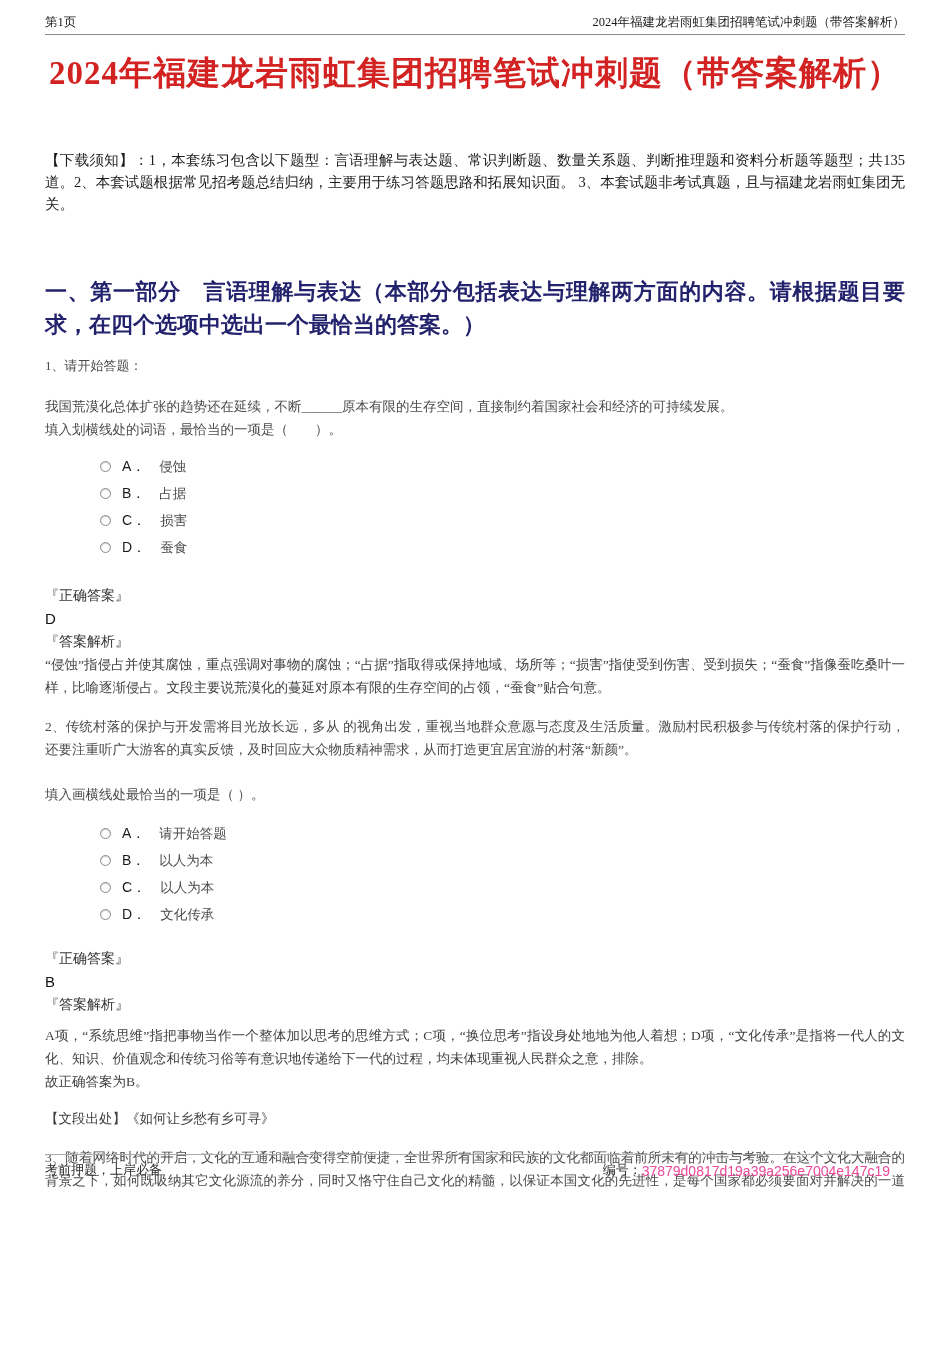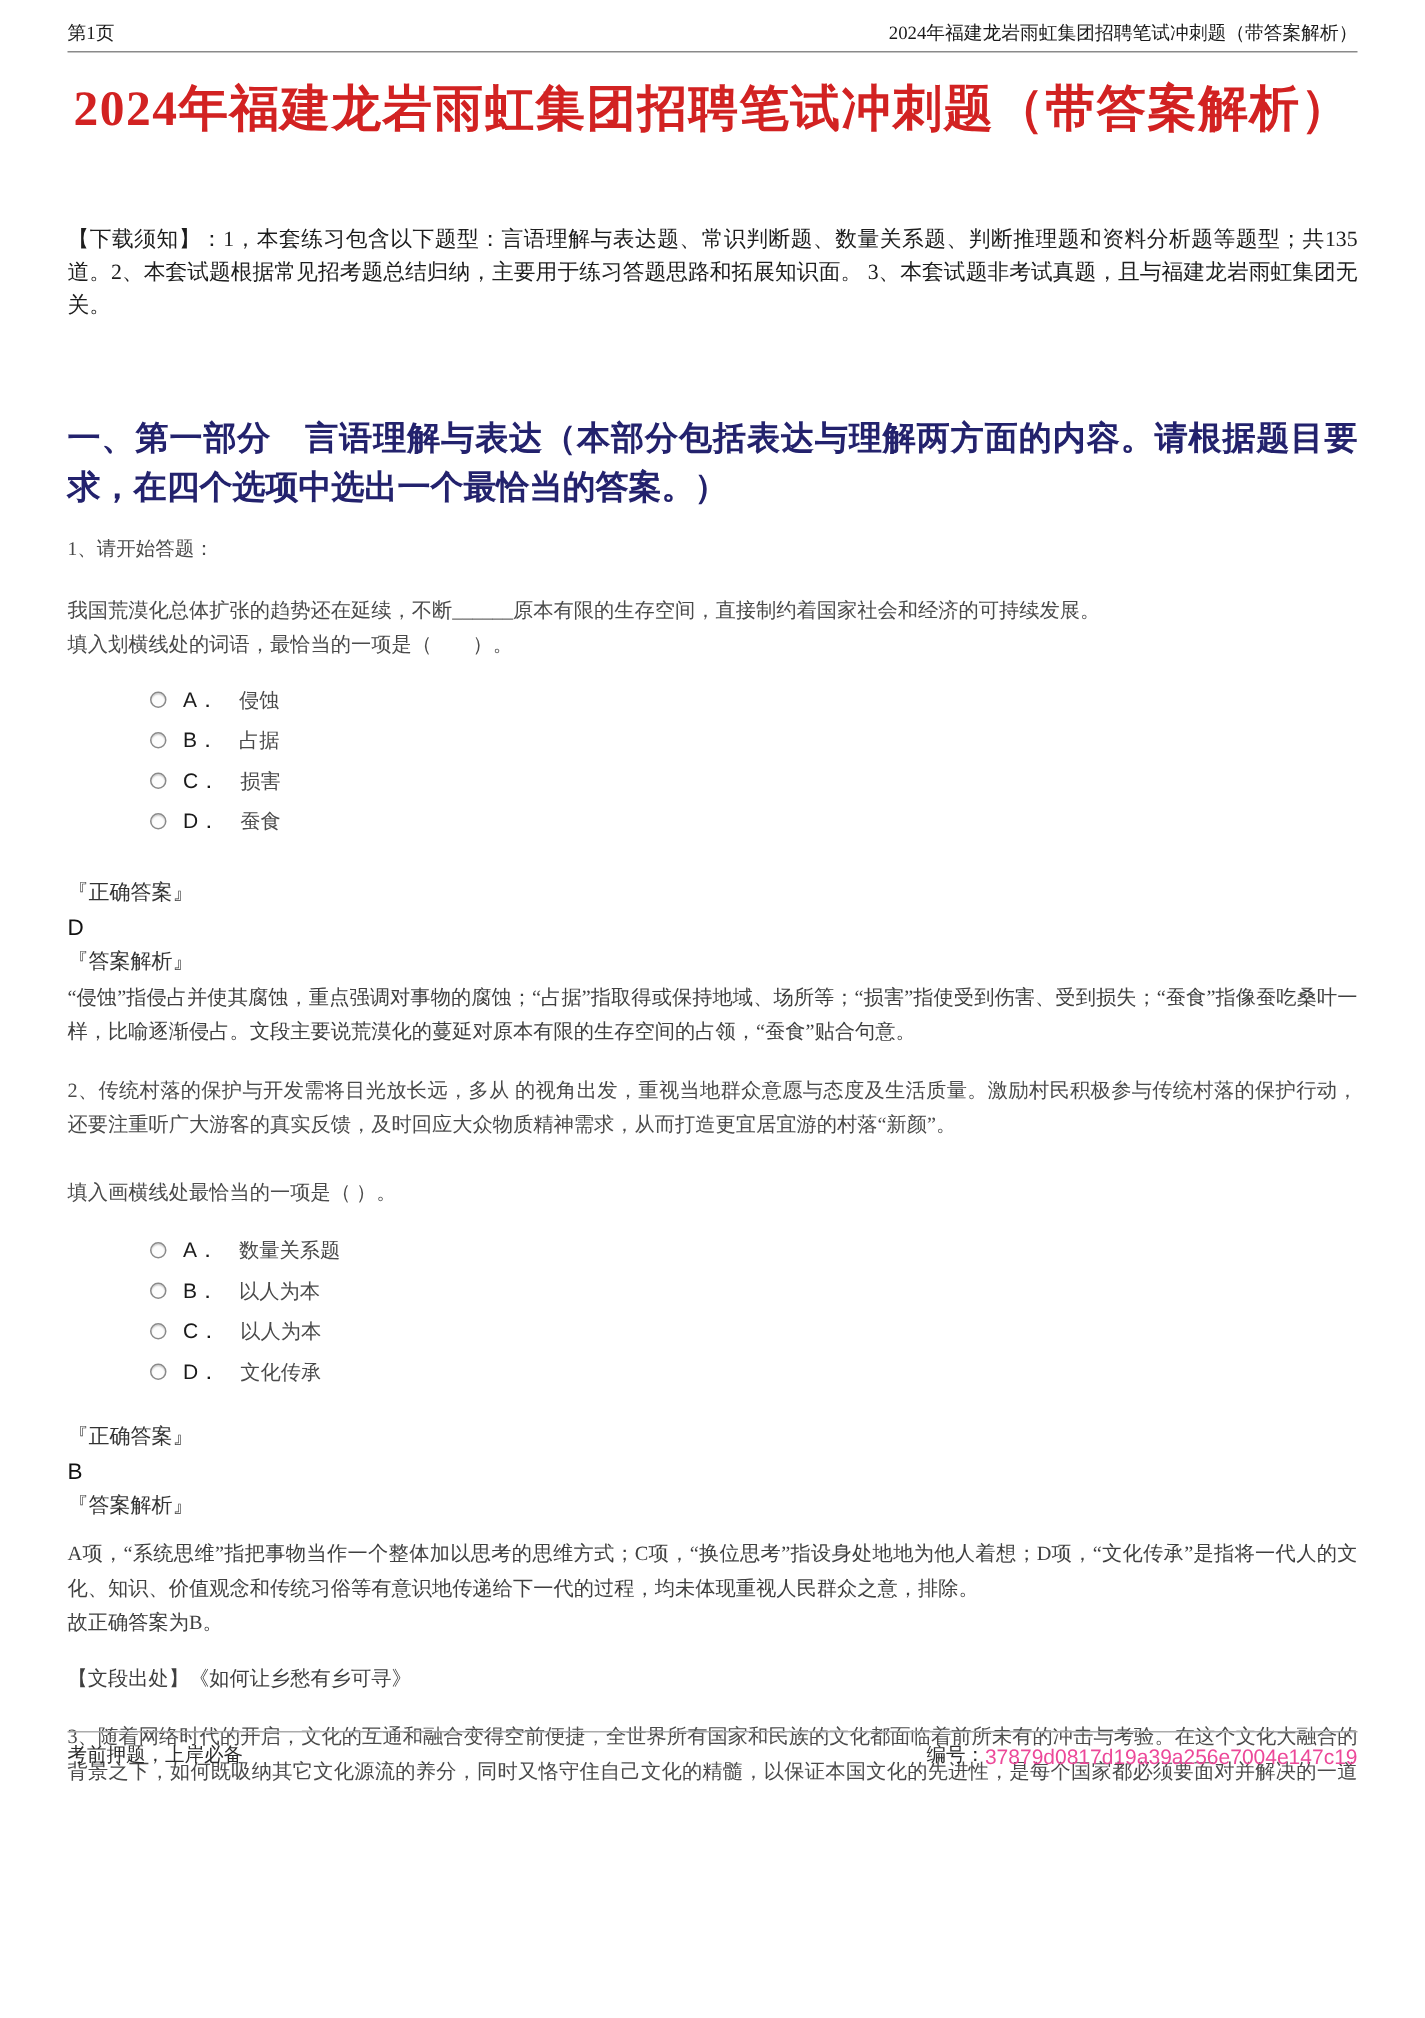--- a/index.html
+++ b/index.html
@@ -104,21 +104,21 @@
   }
   .analysis.spaced { margin-top: 24px; }
   .analysis.spaced-sm { margin-top: 8px; }
   .analysis.spaced-md { }
   .analysis.spaced-lg { margin-top: 14px; }
   .question { margin-top: 0; }
   .question.gap { margin-top: 16px; }
   
   .footer {
     position: absolute;
-    left: 45px; right: 45px; bottom: 10px;
+    left: 45px; right: 60px; bottom: 10px;
     border-top: 1px solid #ababab;
     padding-top: 6px;
     display: flex;
     justify-content: space-between;
     align-items: baseline;
     font-size: 13px;
     color: #2a2a2a;
   }
   .footer-right { display: flex; align-items: flex-end; }
   .footer-code {
@@ -178,21 +178,21 @@
   </div>
 
   <div class="question gap">
     <p class="q-body tight">2、传统村落的保护与开发需将目光放长远，多从 的视角出发，重视当地群众意愿与态度及生活质量。激励村民积极参与传统村落的保护行动，还要注重听广大游客的真实反馈，及时回应大众物质精神需求，从而打造更宜居宜游的村落“新颜”。</p>
     <p class="q-prompt spaced">填入画横线处最恰当的一项是（ ）。</p>
 
     <div class="options spaced">
       <div class="option">
         <span class="radio"></span>
         <span class="opt-letter">A．</span>
-        <span class="opt-label">数量关系题</span>
+        <span class="opt-label">请开始答题</span>
       </div>
       <div class="option">
         <span class="radio"></span>
         <span class="opt-letter">B．</span>
         <span class="opt-label">以人为本</span>
       </div>
       <div class="option">
         <span class="radio"></span>
         <span class="opt-letter">C．</span>
         <span class="opt-label">以人为本</span>

